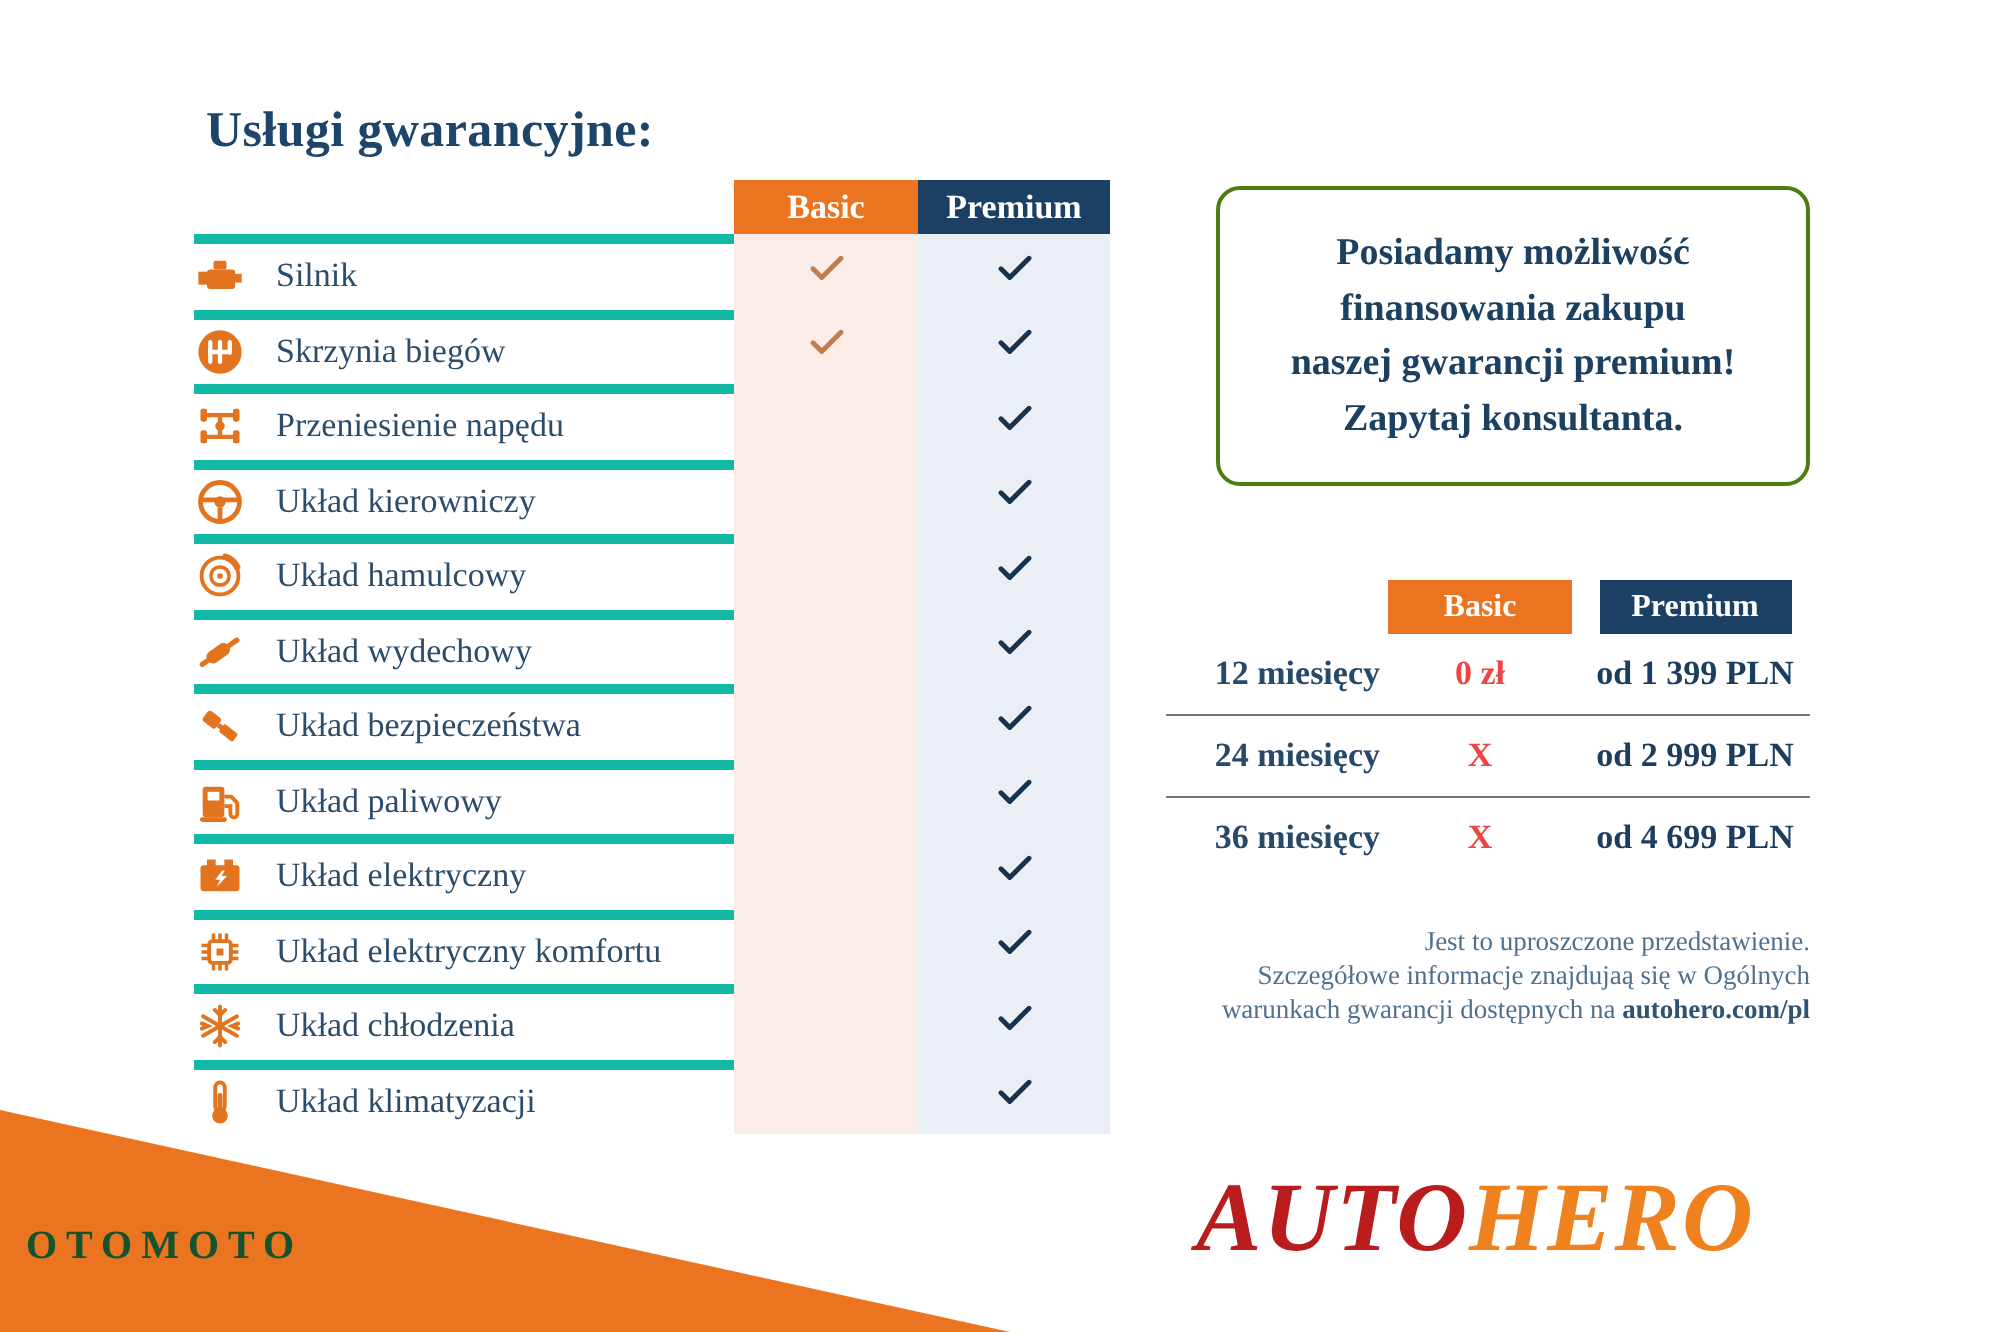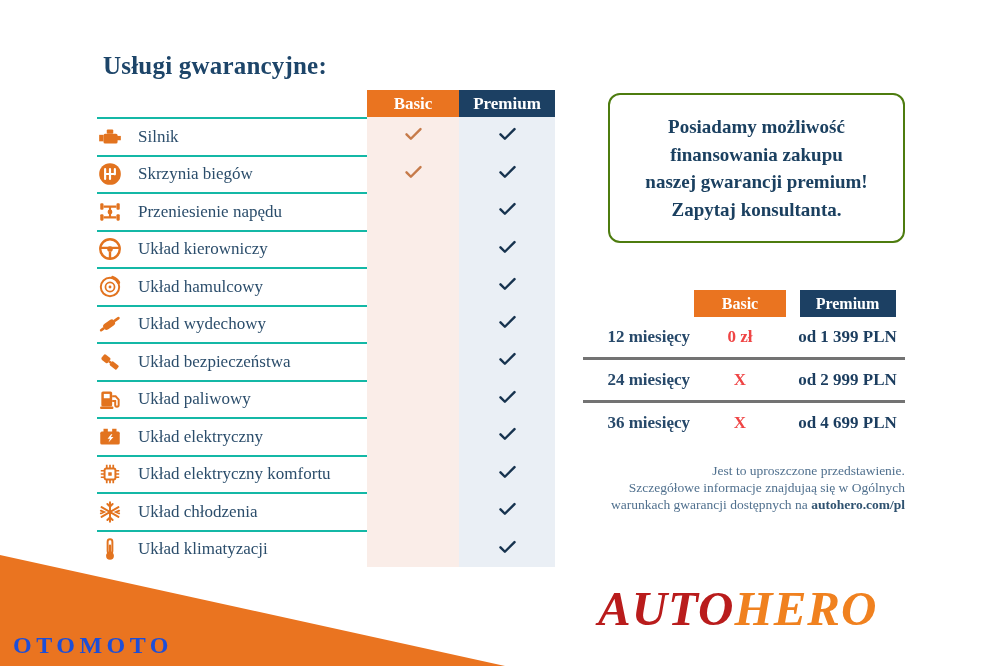--- a/index.html
+++ b/index.html
@@ -17,21 +17,21 @@
   .svc-head{display:grid;grid-template-columns:1fr 92px 96px;height:27px;}
   .svc-head .hd{
     display:flex;align-items:center;justify-content:center;
     color:#fff;font-size:17px;font-weight:bold;
   }
   .hd-basic{background:#ea7420;}
   .hd-premium{background:#1c4063;}
   .svc-row{display:grid;grid-template-columns:1fr 92px 96px;height:37.5px;}
   .svc-label-cell{
     display:flex;align-items:center;gap:15px;
-    border-top:2px solid #14b8a6;
+    border-top:5px solid #14b8a6;
   }
   .svc-icon{width:26px;height:26px;flex:0 0 26px;display:flex;align-items:center;justify-content:center;}
   .svc-icon svg{width:26px;height:26px;}
   .svc-label{font-size:17px;color:#2b4d6b;}
   .svc-cell{display:flex;align-items:center;justify-content:center;}
   .svc-cell.basic{background:#faede8;}
   .svc-cell.premium{background:#eaeff5;}
   .check svg{width:21px;height:21px;}
   .check-basic svg path{stroke:#c67b4a;}
   .check-premium svg path{stroke:#17334f;}
@@ -46,43 +46,43 @@
   .price-table{position:absolute;left:583px;top:290px;width:322px;}
   .price-head{display:grid;grid-template-columns:107px 100px 115px;height:27px;}
   .price-head .hd{
     display:flex;align-items:center;justify-content:center;
     color:#fff;font-size:16px;font-weight:bold;
   }
   .price-head .box{width:92px;height:27px;margin:0 auto;display:flex;align-items:center;justify-content:center;}
   .price-head .box.premium{width:96px;background:#1c4063;}
   .price-head .box.basic{background:#ea7420;}
   .price-row{display:grid;grid-template-columns:107px 100px 115px;height:40px;align-items:center;}
-  .price-row + .price-row{border-top:3px solid #737373;}
+  .price-row + .price-row{border-top:1px solid #737373;}
   .p-period{font-size:17px;font-weight:bold;color:#27496a;text-align:right;}
   .p-basic{font-size:17px;font-weight:bold;color:#ef4444;text-align:center;}
   .p-premium{font-size:17px;font-weight:bold;color:#1b3d5f;text-align:center;white-space:nowrap;}
   
   .disclaimer{
     position:absolute;left:565px;top:462px;width:340px;
     text-align:right;font-size:13.5px;line-height:17px;color:#50708e;
   }
   .disclaimer b{color:#2f5270;}
   
   .autohero-logo{
     position:absolute;left:598px;top:580px;width:330px;
     font-size:49px;font-weight:bold;font-style:italic;letter-spacing:1px;white-space:nowrap;
   }
   .autohero-logo .part-auto{color:#b91c1c;}
   .autohero-logo .part-hero{color:#f0811f;}
   
   .wedge-svg{position:absolute;left:0;top:0;width:1000px;height:666px;pointer-events:none;}
   .wedge-svg polygon{fill:#ea7420;}
   .otomoto-logo{
-    position:absolute;left:13px;top:632px;
-    color:#1d4ed8;font-size:24px;font-weight:bold;letter-spacing:4.5px;
+    position:absolute;left:13px;top:612px;
+    color:#14532d;font-size:20px;font-weight:bold;letter-spacing:4.5px;
   }
 </style>
 </head>
 <body>
 
 <div class="canvas">
 
   <div class="page-title">Usługi gwarancyjne:</div>
 
   <div class="svc-table">

